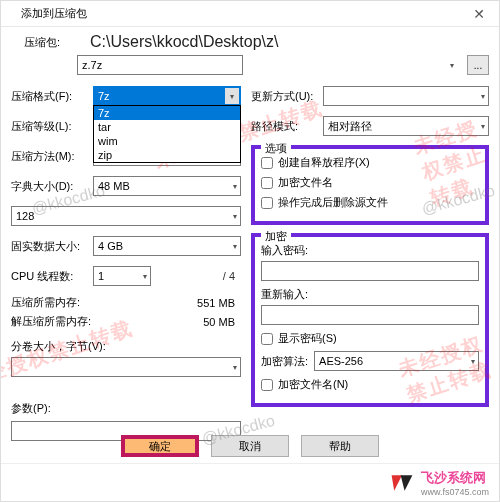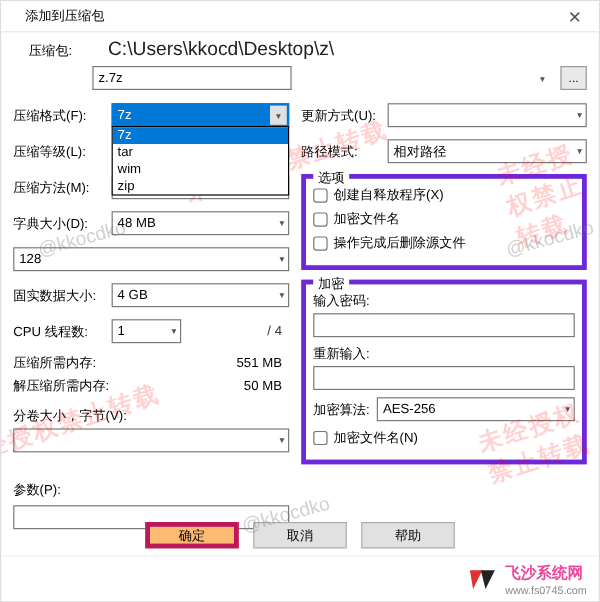--- a/index.html
+++ b/index.html
@@ -187,20 +187,24 @@
             <span>操作完成后删除源文件</span>
           </label>
       </div>
 
       <div class="groupbox">
         <span class="legend">加密</span>
         <span class="lbl">输入密码:</span>
         <input class="txtin" type="password" style="">
         <span class="lbl">重新输入:</span>
         <input class="txtin" type="password" style="">
+        <label class="cb">
+            <input type="checkbox" style="">
+            <span>显示密码(S)</span>
+          </label>
         <div class="encrow">
           <label>加密算法:</label>
           <div class="sel">
               <span>AES-256</span>
               <span class="arrow">▾</span>
             </div>
         </div>
         <label class="cb">
             <input type="checkbox" style="">
             <span>加密文件名(N)</span>

